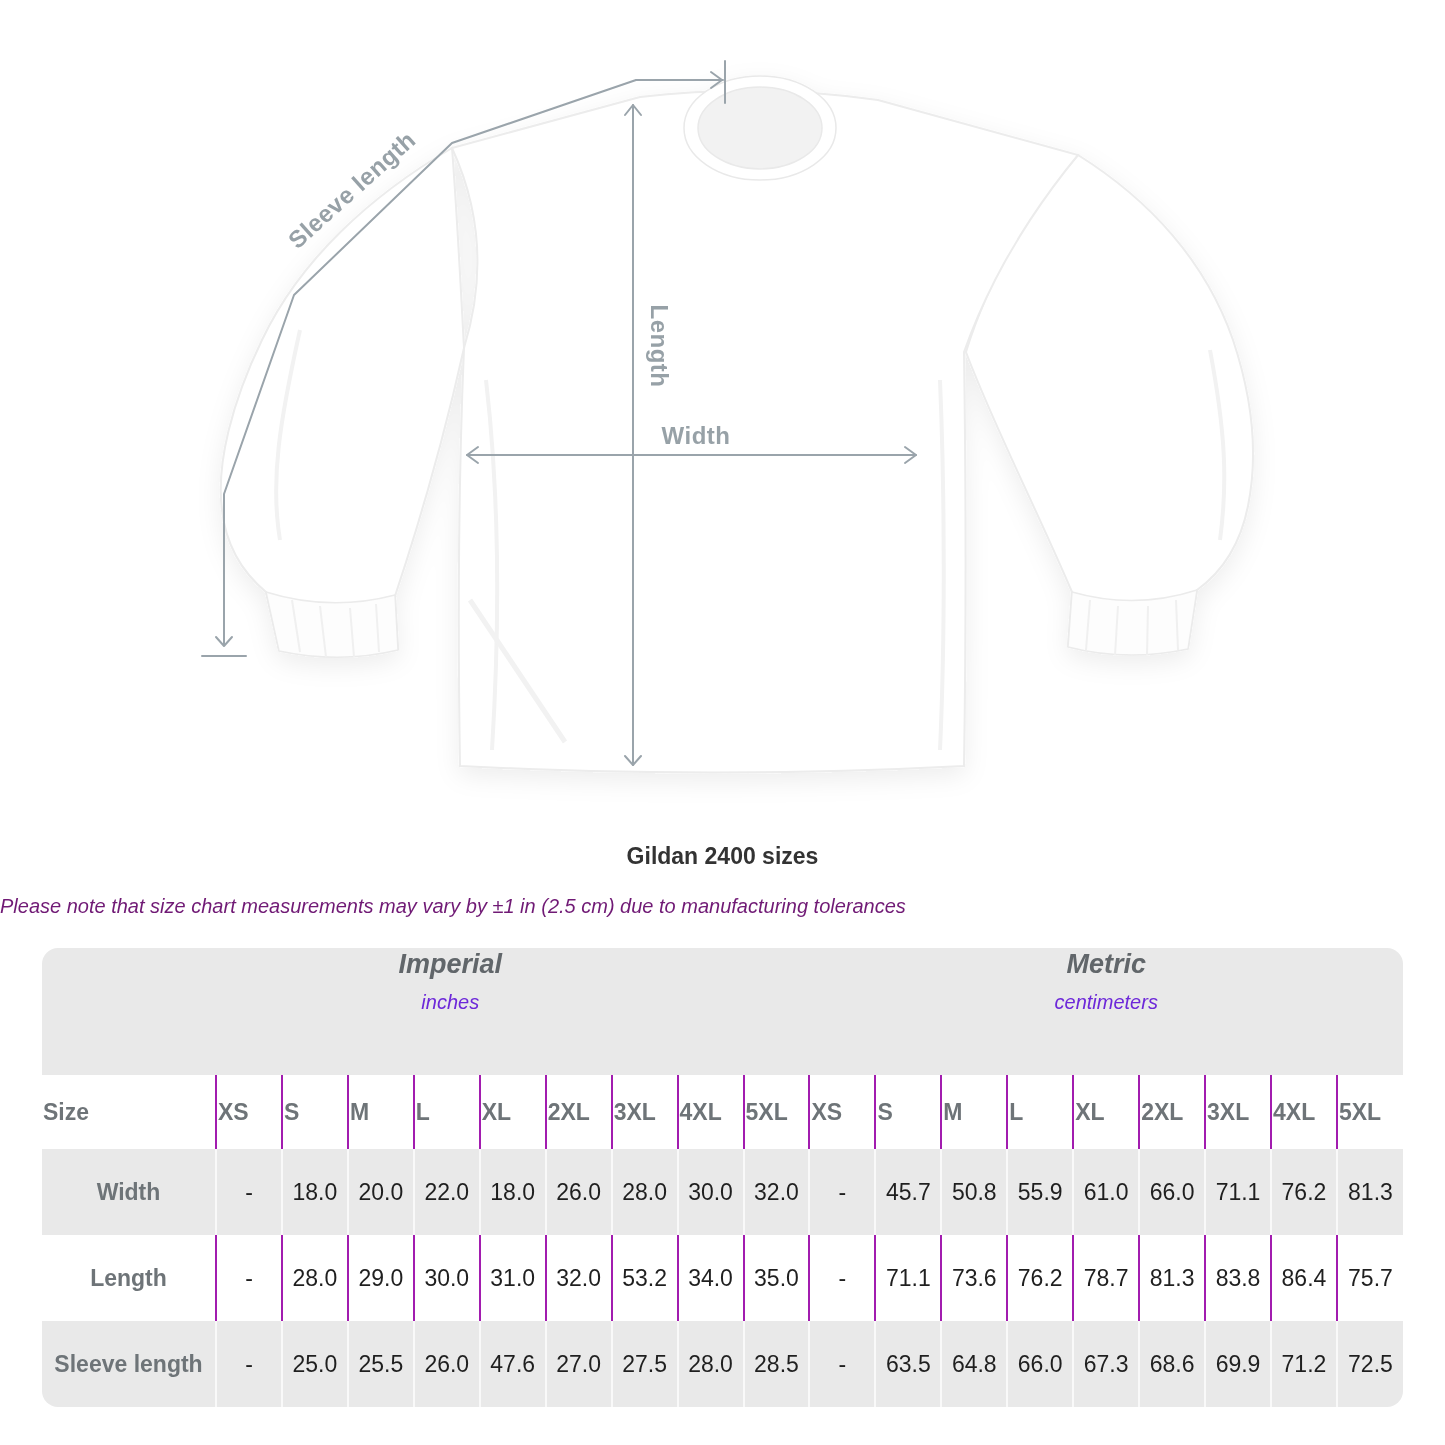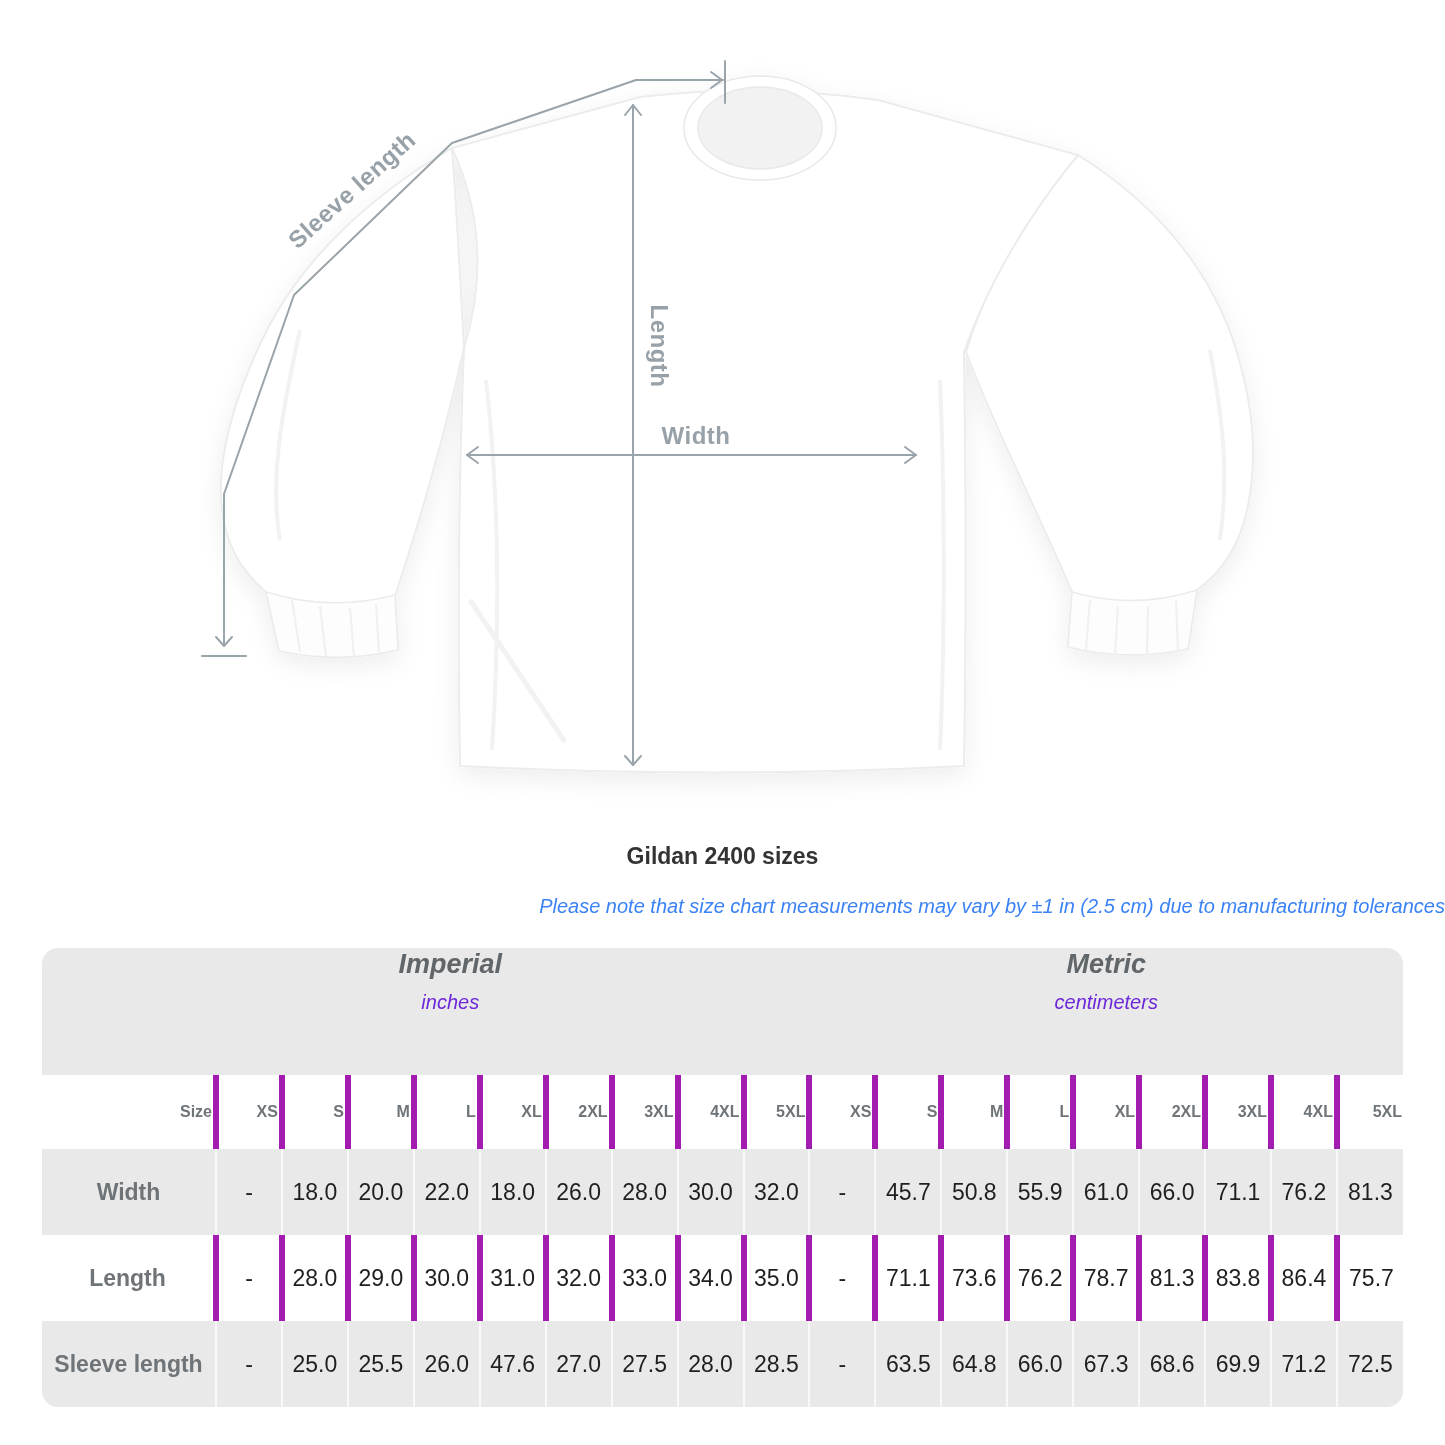--- a/index.html
+++ b/index.html
@@ -16,45 +16,45 @@
   }
   .lbl-sleeve{left:352px;top:190px;transform:translate(-50%,-50%) rotate(-42deg);}
   .lbl-length{left:659px;top:346px;transform:translate(-50%,-50%) rotate(90deg);}
   .lbl-width{left:696px;top:436px;transform:translate(-50%,-50%);}
   
   .page-title{
     position:absolute;left:0;top:843px;width:100%;text-align:center;
     font-size:23px;font-weight:bold;color:#333333;
   }
   .page-subtitle{
-    position:absolute;left:0;top:895px;width:100%;text-align:right;
-    font-size:20px;font-style:italic;color:#3b82f6;
+    position:absolute;left:0;top:895px;width:100%;text-align:left;
+    font-size:20px;font-style:italic;color:#701a75;
   }
   
   .table-card{
     position:absolute;left:42px;top:948px;width:1361px;
     border-radius:16px;overflow:hidden;background:#ffffff;
   }
   table.tbl{width:100%;border-collapse:collapse;table-layout:fixed;}
   col.c-label{width:174px;}
   .units-row th{
     background:#e9e9e9;height:125px;vertical-align:top;
     font-weight:normal;
   }
   .units-row th.imperial-block{padding-left:50px;}
   .unit-name{font-size:27px;font-weight:bold;font-style:italic;color:#61666a;text-align:center;}
   .unit-sub{font-size:20px;font-style:italic;color:#6d28d9;text-align:center;margin-top:11px;}
   .sizes-row th{
-    background:#ffffff;height:72px;font-size:16px;font-weight:bold;color:#6e7478;text-align:right;
+    background:#ffffff;height:72px;font-size:23px;font-weight:bold;color:#6e7478;text-align:left;
   }
   tbody th.row-label{font-size:23px;font-weight:bold;color:#6e7478;text-align:center;}
   td.val{font-size:23px;color:#1f1f1f;text-align:center;}
   .row-gray th,.row-gray td{background:#e9e9e9;height:84px;}
   .row-white th,.row-white td{background:#ffffff;height:84px;}
-  .sizes-row .sep,.row-white .sep{border-left:6px solid #a21caf;}
+  .sizes-row .sep,.row-white .sep{border-left:2px solid #a21caf;}
   .row-gray .sep{border-left:2px solid #f9f9f9;}
 </style>
 </head>
 <body>
 
 <div class="canvas">
 
   <div class="shirt-area">
     <svg width="1445" height="810" viewBox="0 0 1445 810">
       <defs>
@@ -208,21 +208,21 @@
           <td class="val sep">81.3</td>
         </tr>
         <tr class="row-white">
           <th class="row-label">Length</th>
           <td class="val sep">-</td>
           <td class="val sep">28.0</td>
           <td class="val sep">29.0</td>
           <td class="val sep">30.0</td>
           <td class="val sep">31.0</td>
           <td class="val sep">32.0</td>
-          <td class="val sep">33.0</td>
+          <td class="val sep">53.2</td>
           <td class="val sep">34.0</td>
           <td class="val sep">35.0</td>
           <td class="val sep">-</td>
           <td class="val sep">71.1</td>
           <td class="val sep">73.6</td>
           <td class="val sep">76.2</td>
           <td class="val sep">78.7</td>
           <td class="val sep">81.3</td>
           <td class="val sep">83.8</td>
           <td class="val sep">86.4</td>

